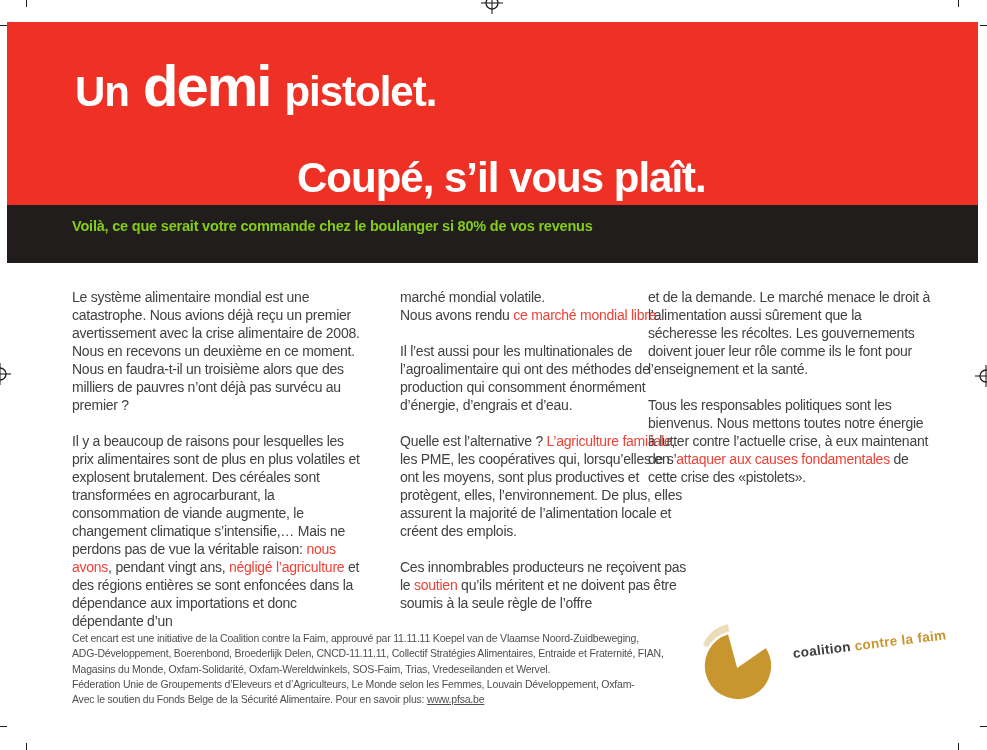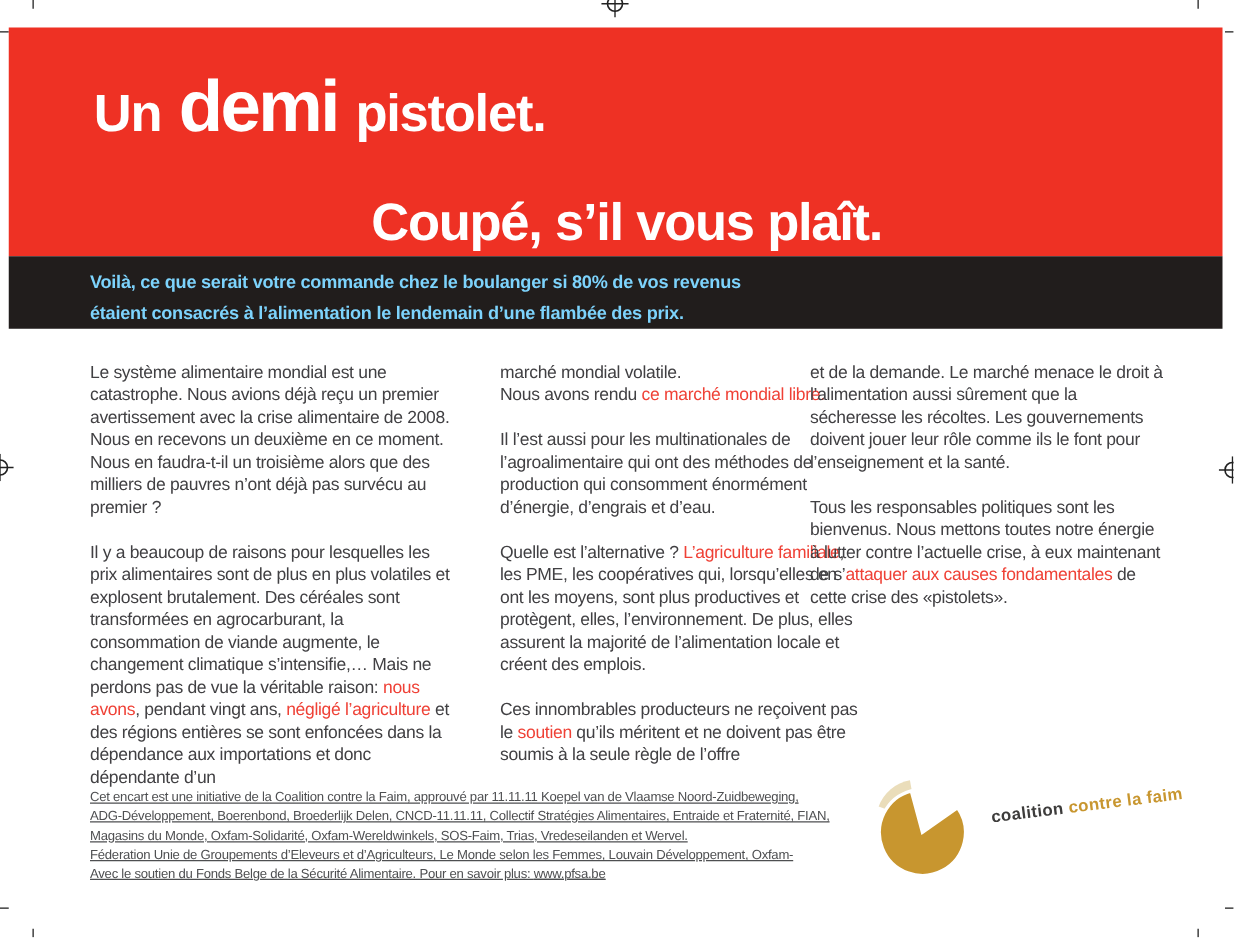--- a/index.html
+++ b/index.html
@@ -21,21 +21,21 @@
   }
   .h-small{font-size:42px;}
   .h-big{font-size:58px;margin:0 14px;letter-spacing:-2px;}
   #hero-line2{
     position:absolute;left:290px;top:132px;font-size:42px;font-weight:bold;
     letter-spacing:-1px;white-space:nowrap;
   }
   
   #subbar{
     position:absolute;left:7px;top:205px;width:971px;height:58px;
-    background:var(--dark,#211D1C);color:#7dd3fc;
+    background:var(--dark,#211D1C);color:#84cc16;
     padding:9px 0 0 65px;box-sizing:border-box;
   }
   #subbar .subline{
     font-size:14.5px;font-weight:bold;line-height:25px;
     letter-spacing:-0.2px;white-space:nowrap;
   }
   
   .col{
     position:absolute;top:288px;color:var(--body_text,#414043);
     font-size:14px;line-height:18px;letter-spacing:-0.25px;
@@ -44,21 +44,21 @@
   #col2{left:360px;width:288px;margin-left:40px;}
   #col3{left:648px;width:284px;}
   .col p{margin:0 0 18px 0;}
   .hl{color:var(--highlight,#EF4136);}
   .u{text-decoration:underline;}
   
   #footer{
     position:absolute;left:72px;top:631px;width:640px;
     color:#4e4f51;font-size:10.5px;line-height:15.3px;letter-spacing:-0.2px;
   }
-  #footer .fline{white-space:nowrap;text-decoration:underline;}
+  #footer .fline{white-space:nowrap;}
   
   #logo{position:absolute;left:693px;top:616px;width:280px;height:100px;}
   #logo-text{
     position:absolute;left:100px;top:30px;transform:rotate(-7deg);
     transform-origin:left center;font-size:13.5px;font-weight:bold;
     letter-spacing:0.3px;white-space:nowrap;
   }
   #logo-text .lt-dark{color:var(--logo_dark,#3D3C3B);}
   #logo-text .lt-gold{color:var(--gold,#C8962F);}
 </style>
@@ -96,21 +96,20 @@
     <div id="hero-line1">
       <span class="h-small">Un</span>
       <span class="h-big">demi</span>
       <span class="h-small">pistolet.</span>
     </div>
     <div id="hero-line2">Coupé, s’il vous plaît.</div>
   </div>
 
   <div id="subbar">
     <div class="subline">Voilà, ce que serait votre commande chez le boulanger si 80% de vos revenus</div>
-    <div class="subline">étaient consacrés à l’alimentation le lendemain d’une flambée des prix.</div>
   </div>
 
   <div id="col1" class="col">
       <p><span>Le système alimentaire mondial est une catastrophe. Nous avions déjà reçu un premier avertissement avec la crise alimentaire de 2008. Nous en recevons un deuxième en ce moment. Nous en faudra-t-il un troisième alors que des milliers de pauvres n’ont déjà pas survécu au premier ?</span></p>
       <p><span>Il y a beaucoup de raisons pour lesquelles les prix alimentaires sont de plus en plus volatiles et explosent brutalement. Des céréales sont transformées en agrocarburant, la consommation de viande augmente, le changement climatique s’intensifie,… Mais ne perdons pas de vue la véritable raison: </span><span class="hl">nous avons</span><span>, pendant vingt ans, </span><span class="hl">négligé l’agriculture</span><span> et des régions entières se sont enfoncées dans la dépendance aux importations et donc dépendante d’un</span></p>
     </div>
   <div id="col2" class="col">
       <p><span>marché mondial volatile.</span><br><span>Nous avons rendu </span><span class="hl">ce marché mondial libre.</span><br><br><span>Il l’est aussi pour les multinationales de l’agroalimentaire qui ont des méthodes de production qui consomment énormément d’énergie, d’engrais et d’eau.</span></p>
       <p><span>Quelle est l’alternative ? </span><span class="hl">L’agriculture familiale</span><span>, les PME, les coopératives qui, lorsqu’elles en ont les moyens, sont plus productives et protègent, elles, l’environnement. De plus, elles assurent la majorité de l’alimentation locale et créent des emplois.</span></p>
       <p><span>Ces innombrables producteurs ne reçoivent pas le </span><span class="hl">soutien</span><span> qu’ils méritent et ne doivent pas être soumis à la seule règle de l’offre</span></p>

